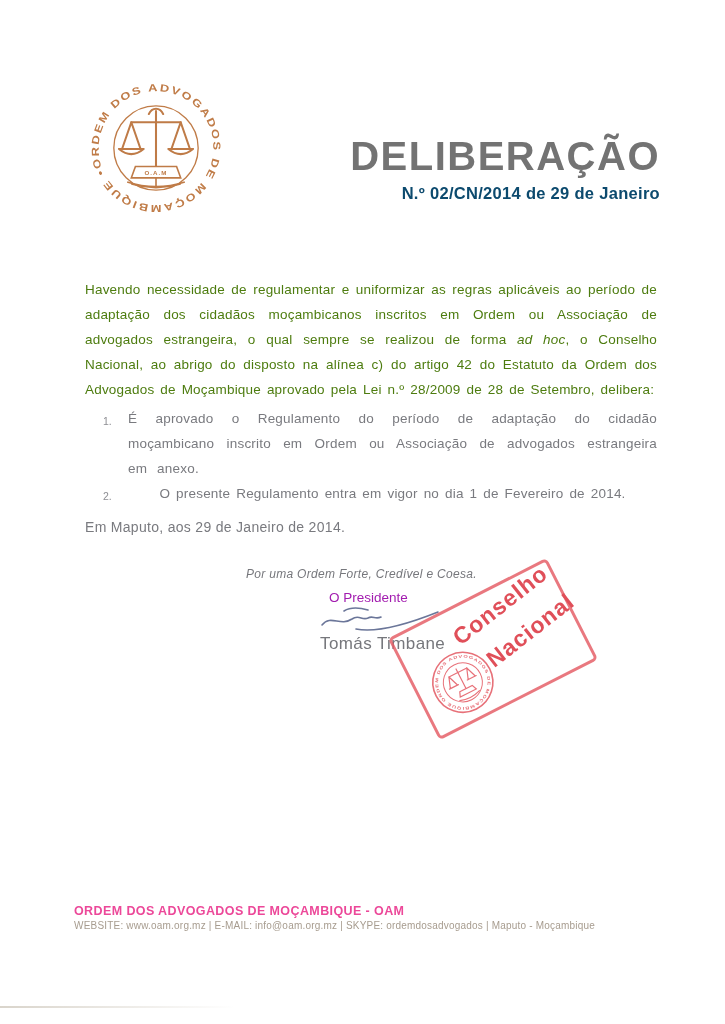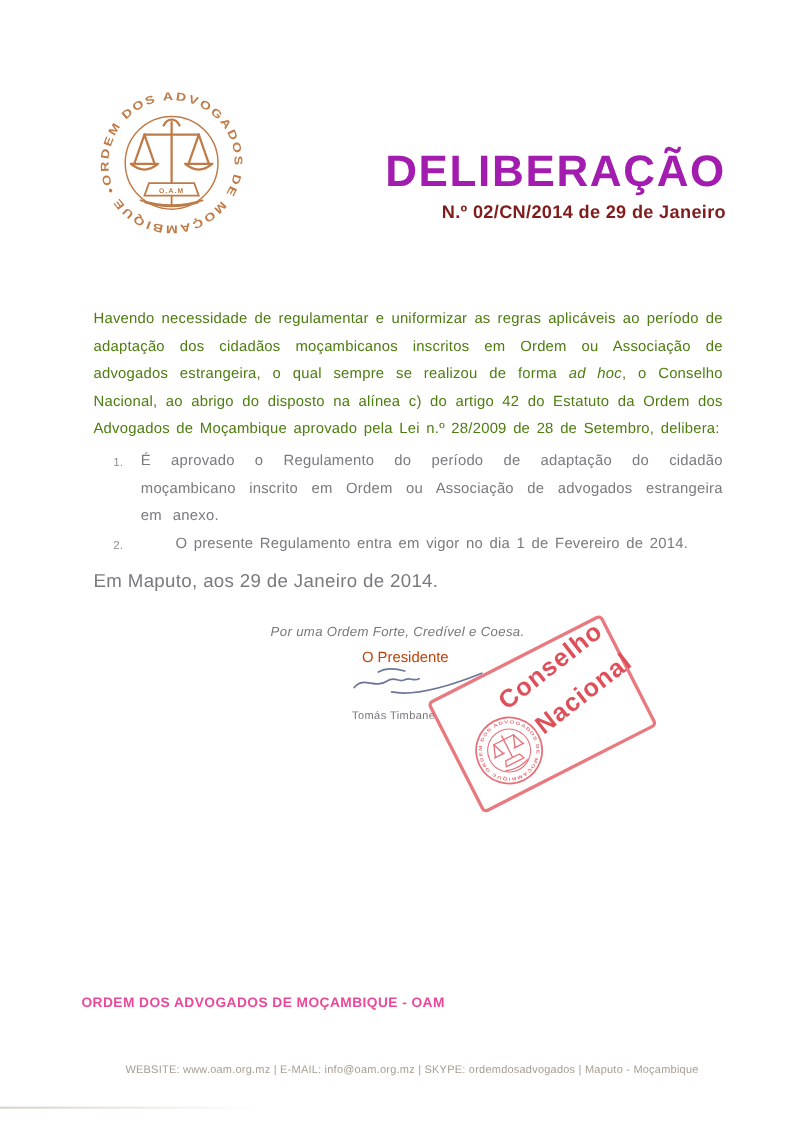--- a/index.html
+++ b/index.html
@@ -9,54 +9,54 @@
     font-family:"Liberation Sans", sans-serif;
   }
 
   
   .logo { position:absolute; left:84px; top:76px; width:144px; height:144px; }
 
   
   .header { position:absolute; top:133px; right:65px; text-align:right; }
   .title {
     font-size:40px; font-weight:bold; letter-spacing:1.5px;
-    color:#a21caf; line-height:46px;
+    color:#737373; line-height:46px;
   }
   .subtitle {
     margin-top:5px; font-size:16.5px; font-weight:bold;
-    letter-spacing:0.3px; color:#7f1d1d;
+    letter-spacing:0.3px; color:#0c4a6e;
   }
 
   
   .intro {
     position:absolute; left:85px; top:263px; width:572px;
     font-size:13.5px; line-height:25px; color:#4d7c0f;
     letter-spacing:0.2px; word-spacing:2px; text-align:justify;
   }
   .intro i { font-style:italic; }
 
   .list { position:absolute; left:103px; top:406px; width:554px; }
   .list-item { display:flex; font-size:13.5px; line-height:25px; color:#797a7f; }
   .list-item .num { flex:none; width:25px; font-size:10.5px; padding-top:3px; color:#8d8e93; }
   .list-item .txt { flex:1; letter-spacing:0.2px; word-spacing:6px; text-align:justify; }
   .list-item.single .txt { text-align:center; word-spacing:2px; }
 
   .place-date {
     position:absolute; left:85px; top:519px;
-    font-size:17px; color:#797a7f; letter-spacing:0.3px;
+    font-size:14px; color:#797a7f; letter-spacing:0.3px;
   }
 
   
   .motto {
     position:absolute; left:246px; top:567px;
     font-size:12px; font-style:italic; color:#76777c; letter-spacing:0.3px;
   }
-  .role { position:absolute; left:329px; top:590px; font-size:13.5px; color:#c2410c; }
+  .role { position:absolute; left:329px; top:590px; font-size:13.5px; color:#a21caf; }
   .signature-ink { position:absolute; left:314px; top:602px; width:132px; height:38px; }
-  .sig-name { position:absolute; left:320px; top:634px; font-size:10px; color:#76777c; letter-spacing:0.4px;margin-top:12px; }
+  .sig-name { position:absolute; left:320px; top:634px; font-size:17px; color:#76777c; letter-spacing:0.4px; }
 
   
   .stamp {
     position:absolute; left:404px; top:592px; width:172px; height:108px;
     border:3px solid rgba(228,90,99,0.82); border-radius:5px;
     transform:rotate(-27deg);
   }
   .stamp-text {
     position:absolute; font-weight:bold; color:#e04f59;
     letter-spacing:1px; font-size:23px; white-space:nowrap;
@@ -66,21 +66,21 @@
   .stamp-text.l2 { left:76px; top:41px; }
   .seal-mini { position:absolute; left:12px; top:38px; width:64px; height:64px; opacity:0.9; }
 
   
   .footer-org {
     position:absolute; left:74px; top:904px;
     font-size:12.5px; font-weight:bold; color:#ec4899; letter-spacing:0.4px;
   }
   .footer-line { position:absolute; left:74px; font-size:10px; color:#a79c8f; letter-spacing:0.2px; }
   .footer-line.l1 { top:923px; }
-  .footer-line.l2 { top:967px;margin-left:40px; }
+  .footer-line.l2 { top:920px; }
 
   .scan-edge {
     position:absolute; left:0; top:1006px; width:235px; height:2px;
     background:linear-gradient(90deg,#d9d4cb,rgba(217,212,203,0));
   }
 </style>
 </head>
 <body>
 
 <div class="page">

